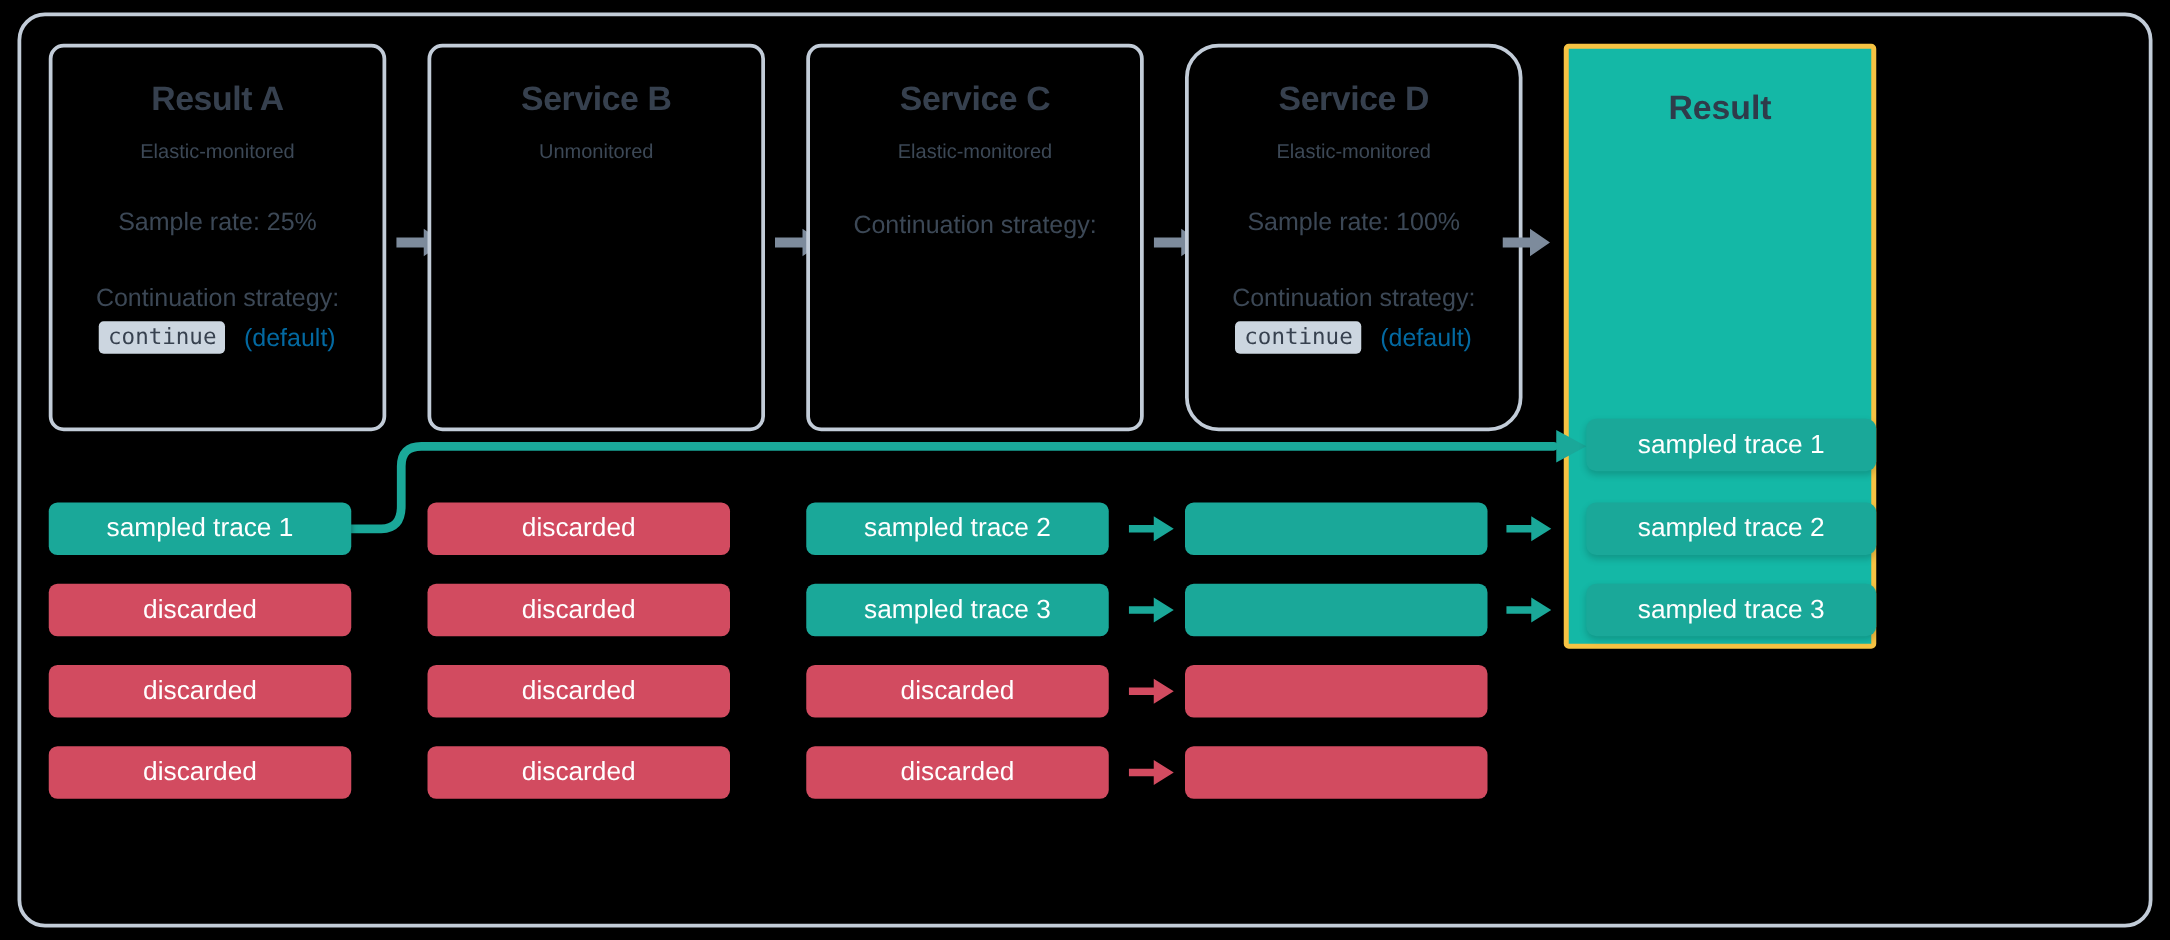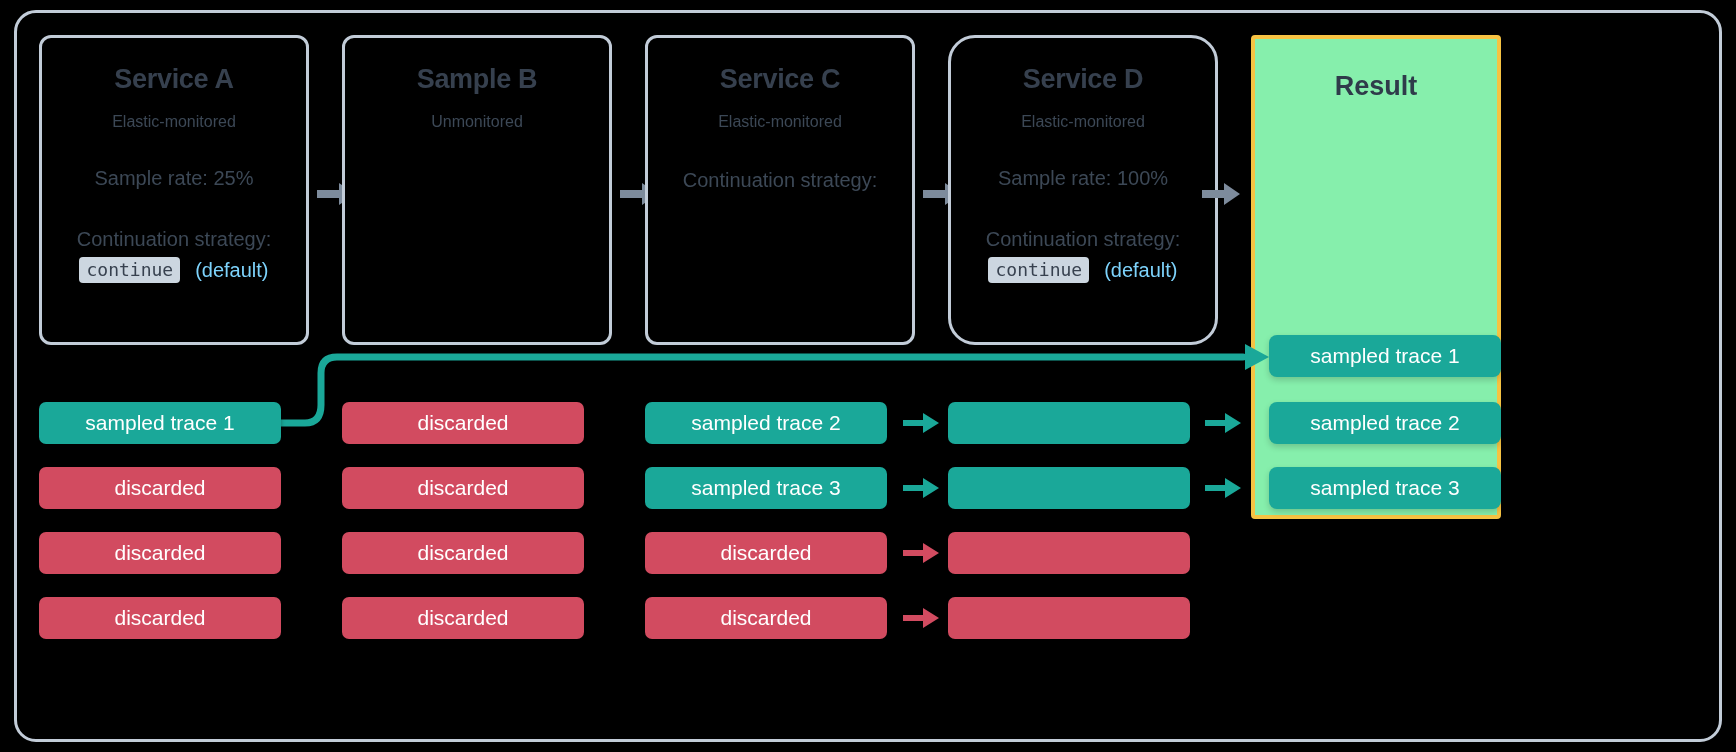--- a/index.html
+++ b/index.html
@@ -49,57 +49,57 @@
   }
   .svc-strat-label {
     margin-top: 36px;
     font-size: 20px;
     color: #3c4856;
     line-height: 1.35;
   }
   .svc-strat-row {
     margin-top: 4px;
     display: flex;
-    align-items: center;
+    align-items: flex-end;
     justify-content: center;
     gap: 15px;
     flex-wrap: nowrap;
   }
   .code-badge {
     display: inline-block;
     background: #ccd6e0;
     color: #37414f;
     font-family: "DejaVu Sans Mono", monospace;
     font-size: 18px;
     border-radius: 4px;
     padding: 2px 7px 3px 7px;
     white-space: nowrap;
   }
   .strat-default {
     font-size: 20px;
-    color: #7dd3fc;
+    color: #0369a1;
     white-space: nowrap;
   }
 
   
   .grey-arrow {
     position: absolute;
     top: 168px;
     width: 40px;
     height: 26px;
   }
 
   
   #result-panel {
     position: absolute;
     left: 1234px;
     top: 22px;
     width: 250px;
     height: 484px;
-    background: #86efac;
+    background: #14b8a6;
     border: 4px solid #f6c343;
     border-radius: 4px;
   }
   #result-title {
     text-align: center;
     margin-top: 32px;
     font-size: 27px;
     font-weight: bold;
     color: #2f3b4a;
   }
@@ -146,36 +146,36 @@
     width: 1708px; height: 732px;
     pointer-events: none;
   }
 </style>
 </head>
 <body>
 
 <div id="canvas">
 
   <div class="svc-card" style="left:22px;">
-    <div class="svc-title">Service A</div>
+    <div class="svc-title">Result A</div>
     <div class="svc-sub">Elastic-monitored</div>
     <div class="svc-rate">Sample rate: 25%</div>
     <div class="svc-strat-label">Continuation strategy:</div>
     <div class="svc-strat-row">
       <span class="code-badge">continue</span>
       <span class="strat-default">(default)</span>
     </div>
   </div>
 
   <svg class="grey-arrow" style="left:300px;" viewBox="0 0 40 26">
     <path d="M0 9 L22 9 L22 2 L38 13 L22 24 L22 17 L0 17 Z" fill="#7d8b9c"></path>
   </svg>
 
   <div class="svc-card" style="left:325px;">
-    <div class="svc-title">Sample B</div>
+    <div class="svc-title">Service B</div>
     <div class="svc-sub">Unmonitored</div>
   </div>
 
   <svg class="grey-arrow" style="left:603px;" viewBox="0 0 40 26">
     <path d="M0 9 L22 9 L22 2 L38 13 L22 24 L22 17 L0 17 Z" fill="#7d8b9c"></path>
   </svg>
 
   <div class="svc-card" style="left:628px;">
     <div class="svc-title">Service C</div>
     <div class="svc-sub">Elastic-monitored</div>

